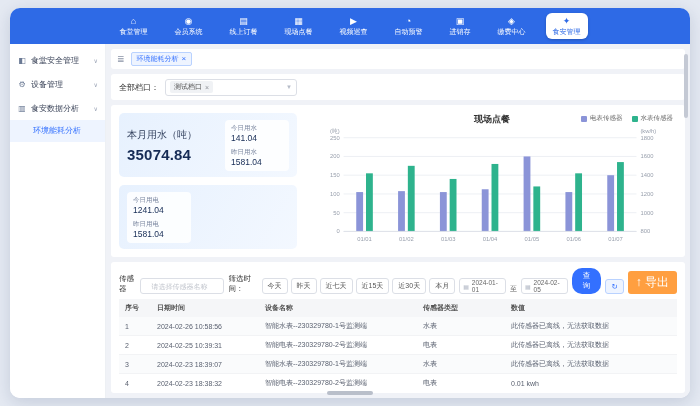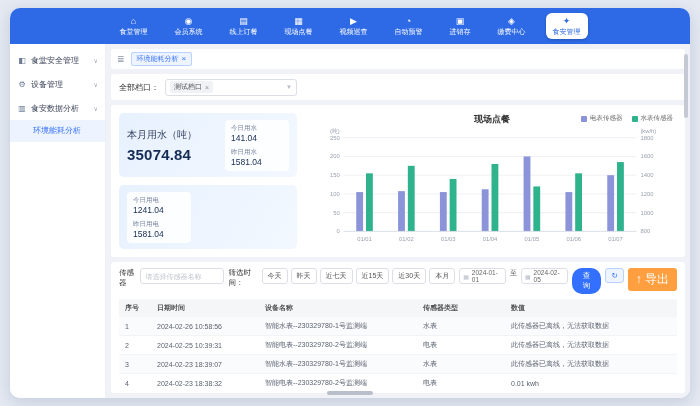--- a/index.html
+++ b/index.html
@@ -46,22 +46,22 @@
   .ss-label{font-size:6.5px;color:#7b87a0}
   .ss-value{font-size:8.5px;font-weight:normal;color:#152b55}
   .chartarea{flex:1;position:relative;min-width:0;display:flex;flex-direction:column}
   .chart-title{text-align:center;font-size:9px;font-weight:bold;color:#333;flex:0 0 auto}
   .legend{position:absolute;top:1px;right:4px;display:flex;gap:9px;font-size:6.5px;color:#666;align-items:center}
   .leg-item{display:flex;align-items:center}
   .leg-sq{width:6px;height:6px;border-radius:1px;display:inline-block;margin-right:3px}
   #chart-svg{flex:1;width:100%}
   
   .tablecard{background:#fff;border-radius:3px;flex:1;padding:6px 8px;display:flex;flex-direction:column;min-height:0;overflow:hidden}
-  .toolrow{display:flex;align-items:flex-start;gap:4px;font-size:7.5px;color:#333;margin-bottom:5px;flex:0 0 auto}
-  .sensor-input{width:84px;height:16px;border:1px solid #dcdfe6;border-radius:3px;font-size:7px;padding:0 4px;color:#333;outline:none}
+  .toolrow{display:flex;align-items:flex-end;gap:4px;font-size:7.5px;color:#333;margin-bottom:5px;flex:0 0 auto}
+  .sensor-input{width:84px;height:16px;border:1px solid #dcdfe6;border-radius:3px;font-size:7px;padding:0 10px;color:#333;outline:none}
   .sensor-input::placeholder{color:#c0c4cc}
   .tbtn{border:1px solid #dcdfe6;background:#fff;border-radius:3px;font-size:7px;color:#555;padding:2px 5px;cursor:pointer;white-space:nowrap}
   .datebox{width:58px;height:16px;border:1px solid #dcdfe6;border-radius:3px;display:flex;align-items:center;gap:3px;padding:0 3px;font-size:6.5px;color:#666;cursor:pointer}
   .cal-ico{font-size:6px;color:#b6bcc8}
   .sep{font-size:7px;color:#666}
   .btn-primary{background:#3370ff;color:#fff;border:none;border-radius:10px;font-size:7.5px;padding:3px 9px;cursor:pointer}
   .btn-reset{background:#eef4ff;color:#3370ff;border:1px solid #b9d2ff;border-radius:3px;font-size:7.5px;padding:2px 5px;cursor:pointer}
   .btn-export{margin-left:auto;background:#ff9f40;color:#fff;border:none;border-radius:3px;font-size:12px;padding:3px 8px;cursor:pointer;white-space:nowrap}
   .tablewrap{flex:1;min-height:0;overflow:hidden}
   table{width:100%;border-collapse:collapse;table-layout:fixed}

